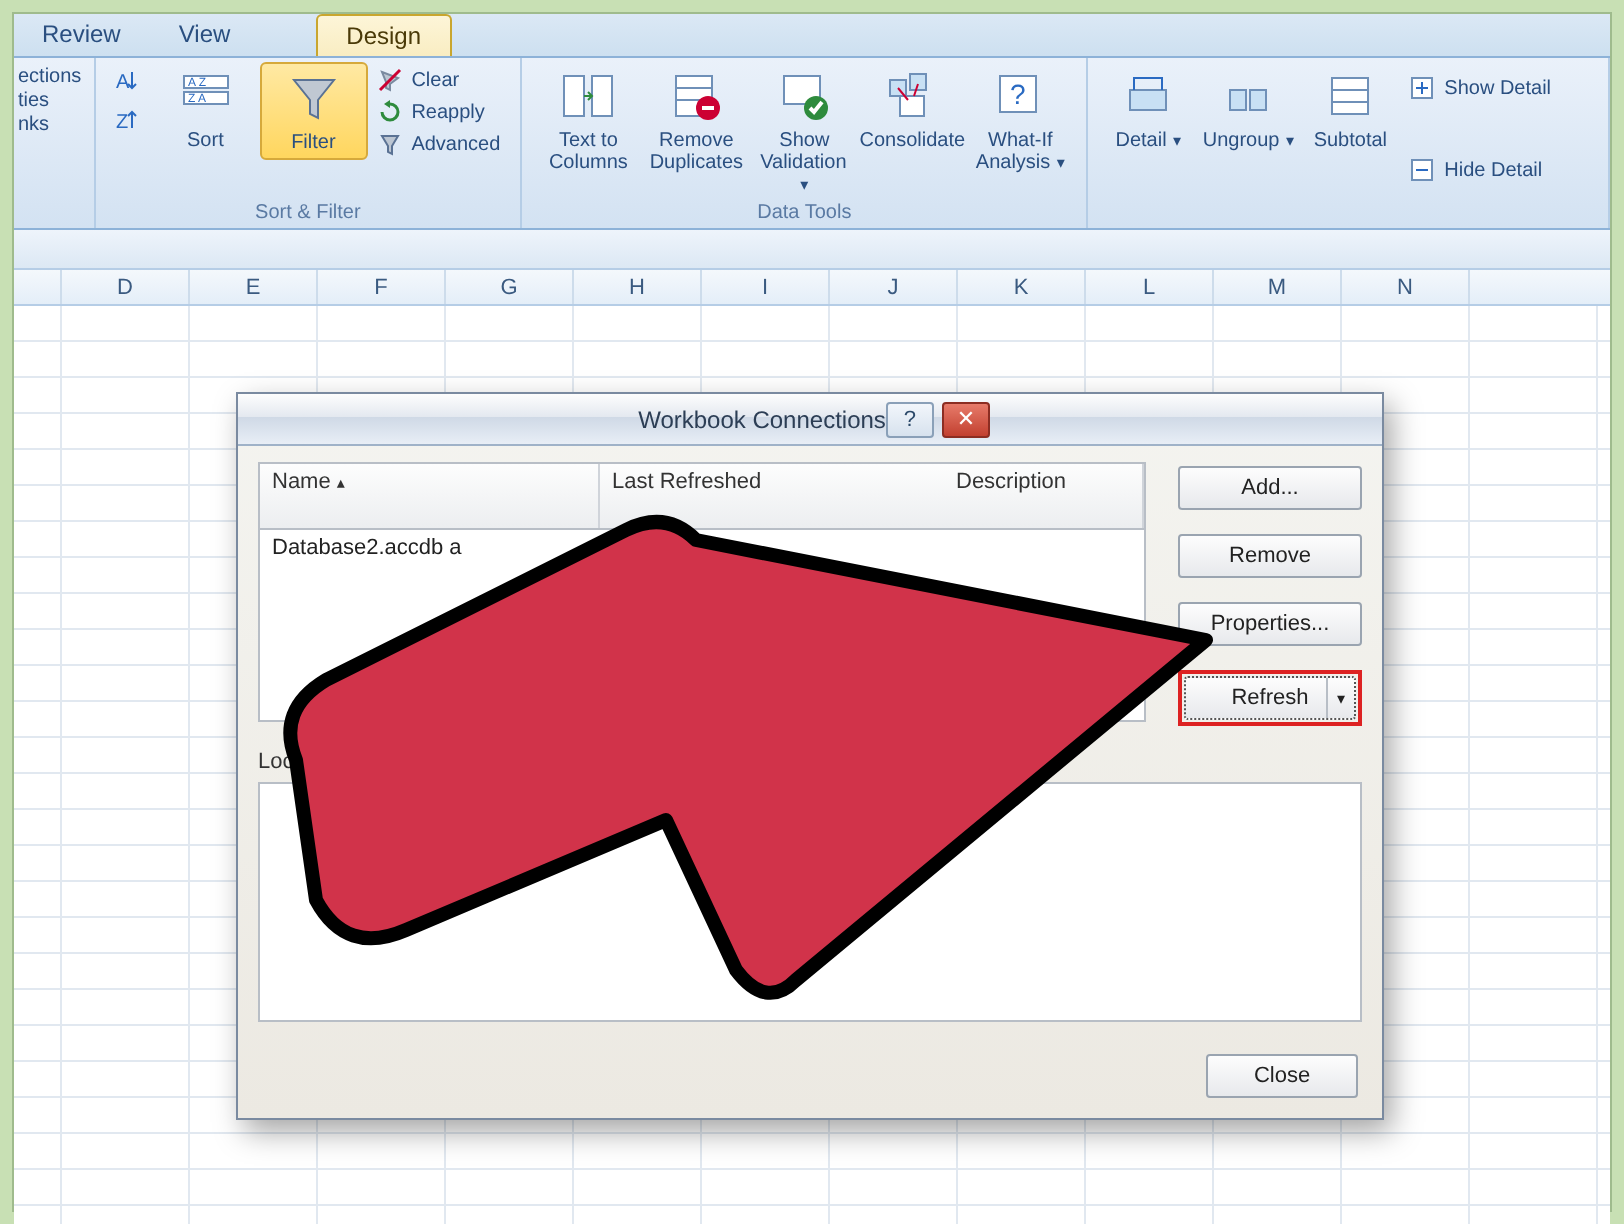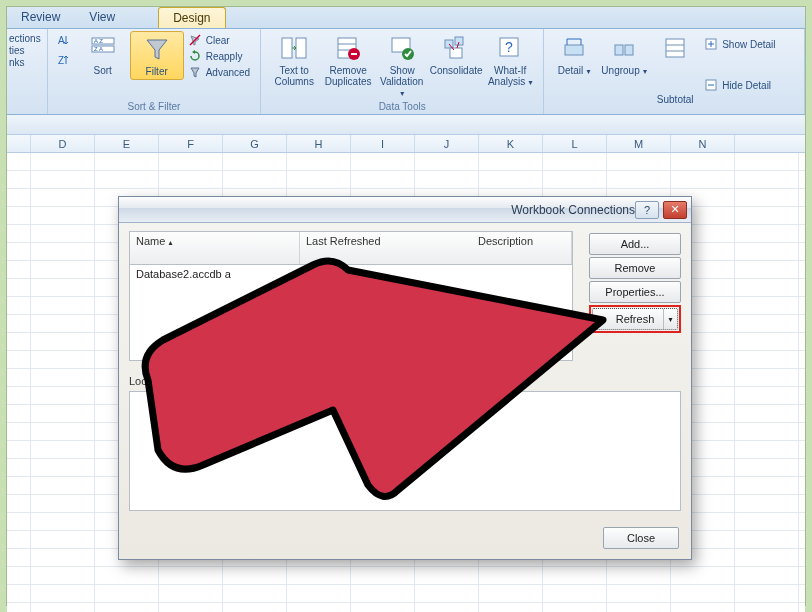--- a/index.html
+++ b/index.html
@@ -100,21 +100,21 @@
     left:118px; top:196px;
     width:574px; height:364px;
     background: linear-gradient(#f4f4f0,#ece9e2);
     border:1px solid #7a8aa0;
     box-shadow: 4px 6px 14px rgba(0,0,0,0.35);
   }
   .titlebar {
     height:26px;
     background: linear-gradient(#fdfdfd,#e4e9f0 45%,#cfd9e6 46%,#e8eef6);
     border-bottom:1px solid #9fb2c8;
-    display:flex; align-items:center; justify-content:flex-end;
+    display:flex; align-items:center; justify-content:center;
     padding:0 4px 0 8px;
     font-size:12px; color:#2c3e55;
   }
   .title-ctr { display:flex; gap:4px; align-items:center;}
   .title-btn {
     width:24px; height:18px; border:1px solid #8aa0b8; border-radius:2px;
     display:flex; align-items:center; justify-content:center;
     background: linear-gradient(#f2f6fb,#d7e2ee);
     cursor:pointer; font-size:11px; color:#2c4a6a;
   }
@@ -129,21 +129,21 @@
     border:1px solid #b8bec6; font-size:11px; color:#333;
   }
   .listhdr .colh { padding:3px 6px; border-right:1px solid #d0d4da;}
   .colh.name{ width:170px;} .colh.desc{width:100px;} .colh.last{flex:1; border-right:none;}
   .listbody {
     border:1px solid #b8bec6; border-top:none; height:96px; background:#fff;
     font-size:11px; color:#222; padding:3px 6px;
   }
   .side-buttons {
     position:absolute; right:10px; top:36px; width:92px;
-    display:flex; flex-direction:column; gap:2px;
+    display:flex; flex-direction:column; gap:12px;
   }
   .dlg-btn {
     height:22px; border:1px solid #9aa4b0; border-radius:2px;
     background:linear-gradient(#fdfdfd,#e7e9ec);
     font-size:11px; color:#222; cursor:pointer;
     display:flex; align-items:center; justify-content:center; gap:3px;
     position:relative;
   }
   .refresh-wrap { border:2px solid #d22; padding:1px; }
   .refresh-wrap .dlg-btn { border:1px dotted #555; }
@@ -335,21 +335,21 @@
         </div>
         <div class="big-btn" style="width:52px;">
           <div class="big-icon">
               <svg width="26" height="26">
                 <rect x="4" y="10" width="8" height="10" fill="#c8e0f4" stroke="#6f90b8"></rect>
                 <rect x="14" y="10" width="8" height="10" fill="#c8e0f4" stroke="#6f90b8"></rect>
               </svg>
             </div>
           <span><span>Ungroup</span><span class="dropdown-caret"> ▾</span></span>
         </div>
-        <div class="big-btn" style="width:50px;gap:29px;">
+        <div class="big-btn" style="width:50px;">
           <div class="big-icon">
               <svg width="26" height="26">
                 <rect x="4" y="4" width="18" height="18" fill="#fff" stroke="#6f90b8"></rect>
                 <line x1="4" y1="10" x2="22" y2="10" stroke="#6f90b8"></line>
                 <line x1="4" y1="16" x2="22" y2="16" stroke="#6f90b8"></line>
               </svg>
             </div>
           <span>Subtotal</span>
         </div>
         <div class="small-stack" style="padding-top:6px;gap:27px;">

